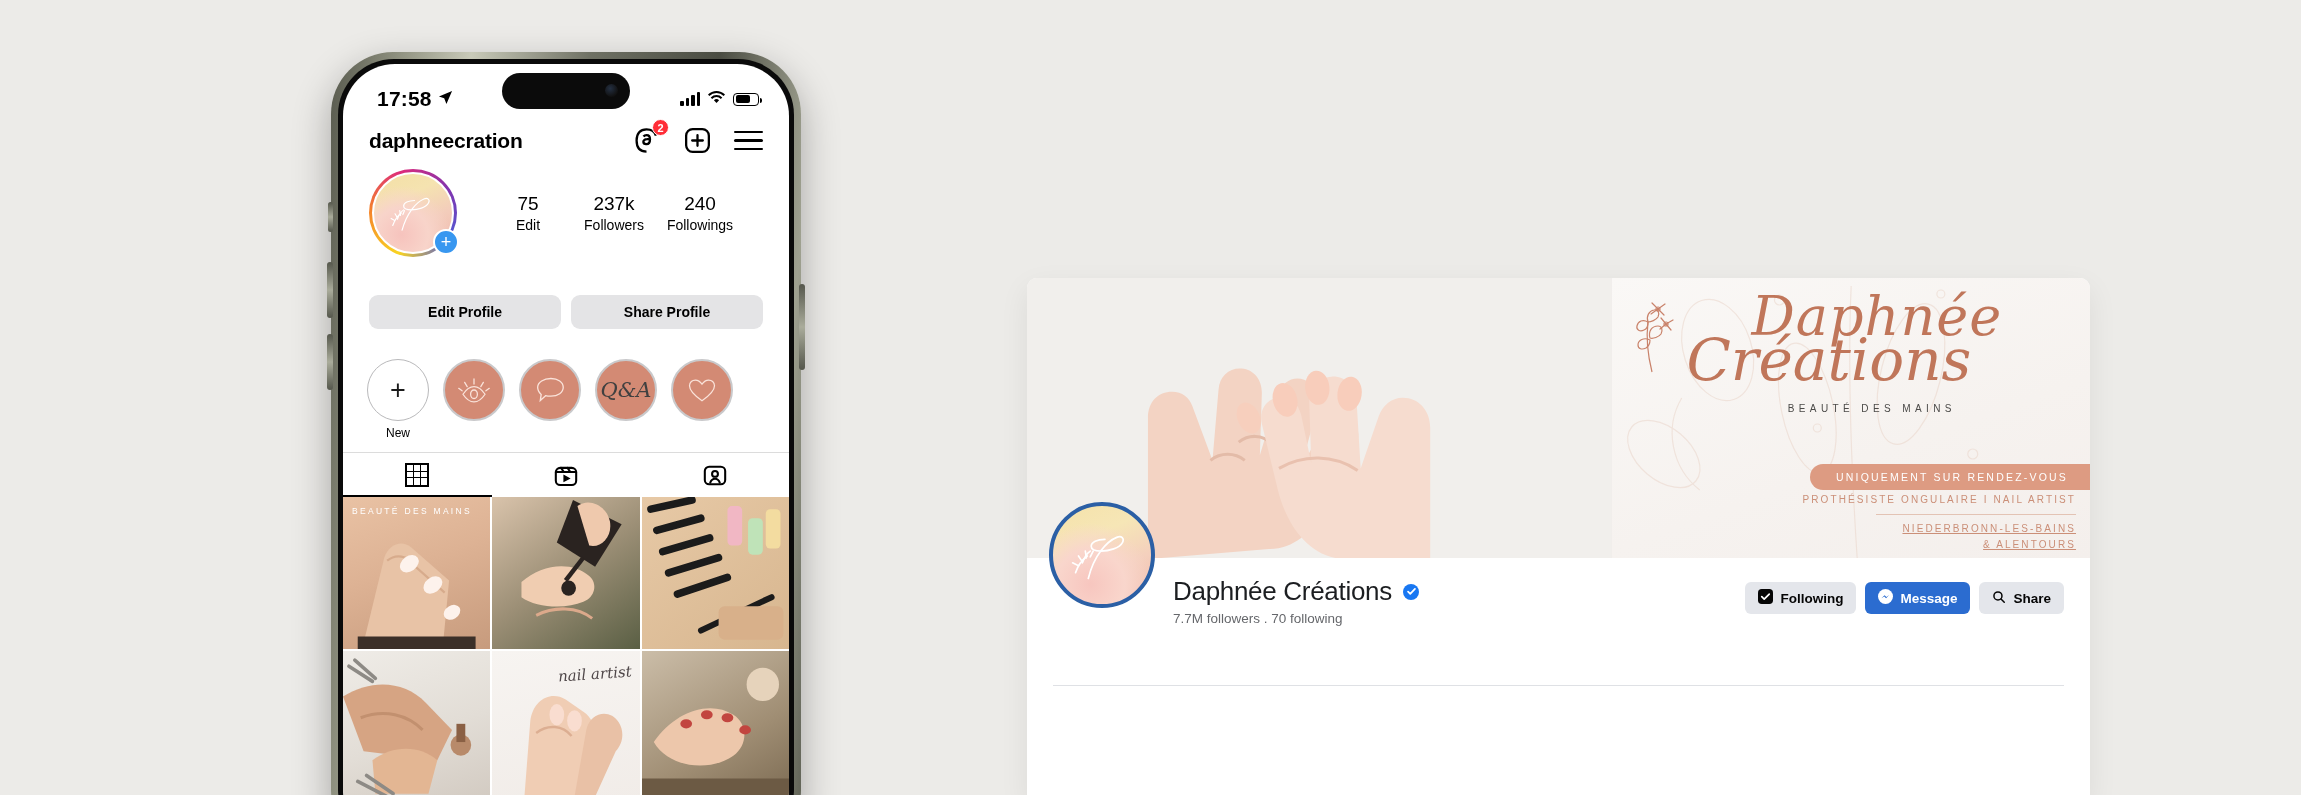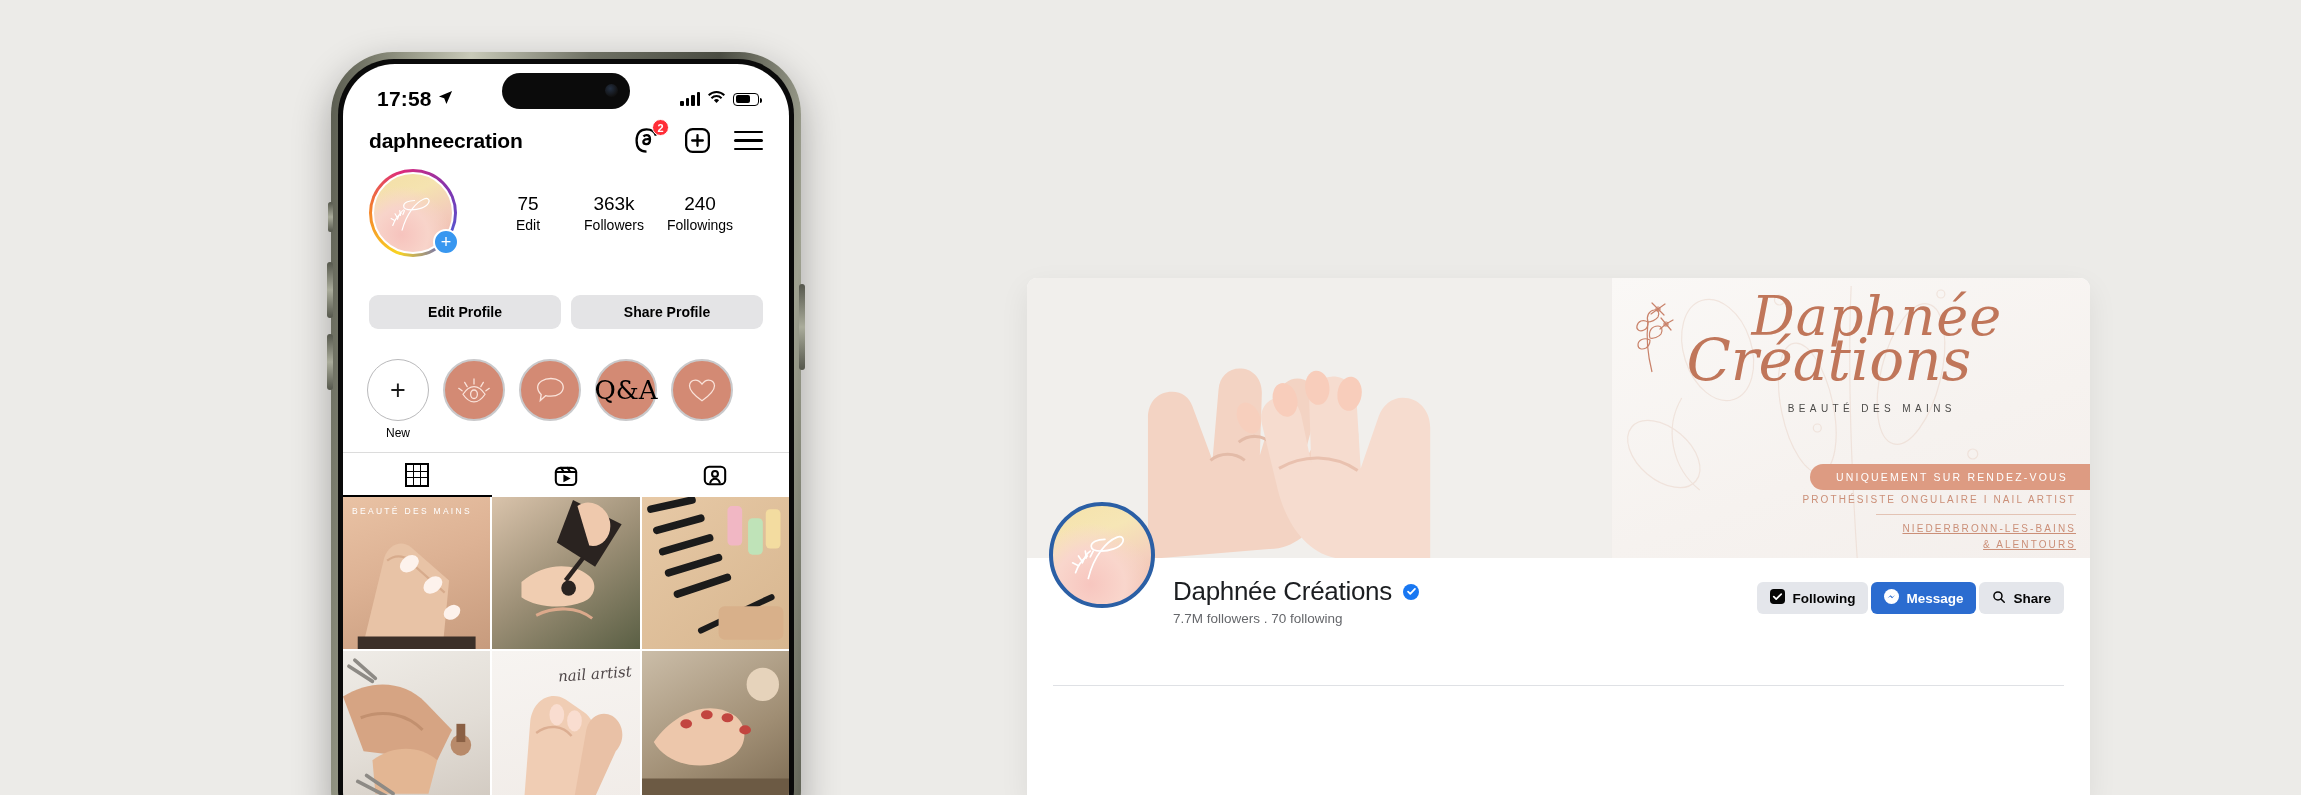--- a/index.html
+++ b/index.html
@@ -120,21 +120,21 @@
   .highlights { display: flex; gap: 14px; padding: 14px 24px 0 24px; }
   .hl { width: 62px; text-align: center; }
   .hl-circle {
     width: 62px; height: 62px; border-radius: 50%;
     display: flex; align-items: center; justify-content: center;
     border: 1.4px solid #b9b9bb; background: #fff; position: relative;
   }
   .hl-circle.filled { background: #d38a74; border: 2.5px solid #c9c9cb; }
   .hl-label { font-size: 12px; color: #000; margin-top: 5px; }
   .hl-plus { font-size: 27px; color: #1b1b1b; font-weight: 300; line-height: 1; }
-  .hl-qa { color: #000000; font-size: 26px; font-family: "DejaVu Serif", serif; }
+  .hl-qa { color: #404040; font-size: 21px; font-style: italic; font-family: "DejaVu Serif", serif; }
 
   
   .tabbar { display: flex; margin-top: 12px; border-top: 1px solid #dcdcdc; }
   .tab { flex: 1; height: 44px; display: flex; align-items: center; justify-content: center; position: relative; }
   .tab.active::after {
     content: ""; position: absolute; left: 0; right: 0; bottom: 0; height: 2.2px; background: #000;
   }
   
   .grid-ic { width: 24px; height: 24px; border: 2px solid #000; display: grid; grid-template-columns: 1fr 1fr 1fr; grid-template-rows: 1fr 1fr 1fr; }
   .grid-ic span { border-right: 1.4px solid #000; border-bottom: 1.4px solid #000; }
@@ -213,21 +213,21 @@
   }
   .fb-avatar svg { position: absolute; inset: 0; }
   .fb-name-wrap { margin-left: 118px; padding-top: 18px; }
   .fb-name { font-size: 26px; font-weight: 400; color: #1c1e21; display: inline-block; vertical-align: middle; letter-spacing: -.3px; }
   .verified {
     display: inline-flex; align-items: center; justify-content: center;
     width: 16px; height: 16px; border-radius: 50%; background: #1877f2;
     margin-left: 7px; vertical-align: middle;
   }
   .fb-meta { font-size: 13.5px; color: #65676b; margin-top: 4px; }
-  .fb-actions { position: absolute; right: 26px; top: 24px; display: flex; gap: 3px; }
+  .fb-actions { position: absolute; right: 26px; top: 24px; display: flex; gap: 9px; }
   .fb-btn {
     height: 32px; border-radius: 6px; padding: 0 13px;
     display: flex; align-items: center; gap: 7px;
     font-size: 13.5px; font-weight: 700; border: none; cursor: pointer;
     background: #e4e6eb; color: #050505;
   }
   .fb-btn.primary { background: #2b6cd0; color: #fff; }
   .fb-sep { position: absolute; left: 26px; right: 26px; bottom: 0; height: 1px; background: #dfe1e5; }
 </style>
 </head>
@@ -307,21 +307,21 @@
               </div>
             </div>
             <span class="story-plus">+</span>
           </div>
           <div class="stats">
             <div class="stat">
               <div class="stat-num">75</div>
               <div class="stat-label">Edit</div>
             </div>
             <div class="stat">
-              <div class="stat-num">363k</div>
+              <div class="stat-num">237k</div>
               <div class="stat-label">Followers</div>
             </div>
             <div class="stat">
               <div class="stat-num">240</div>
               <div class="stat-label">Followings</div>
             </div>
           </div>
         </div>
 
         <div class="action-row">

